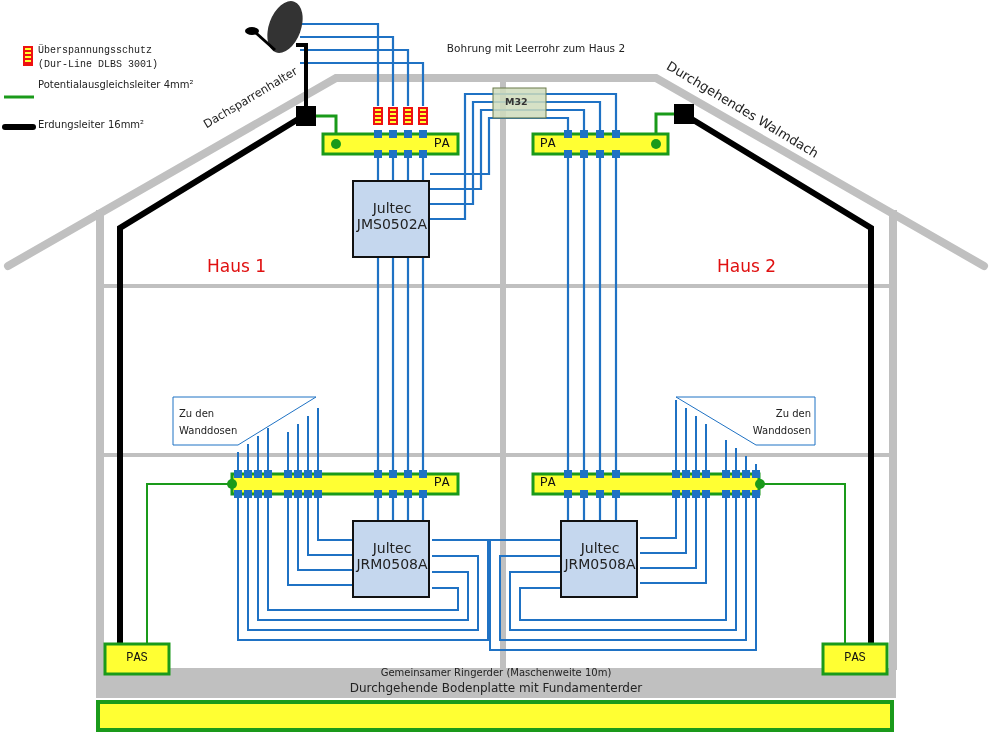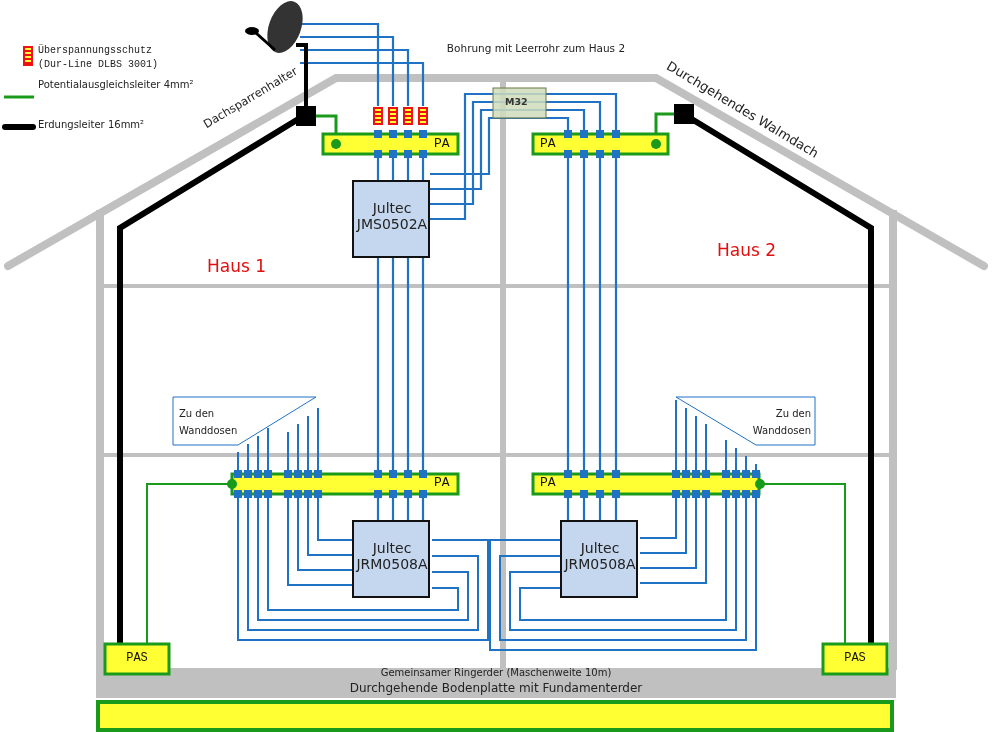--- a/index.html
+++ b/index.html
@@ -219,21 +219,21 @@
 <div class="lbl rot" style="left:208px;top:117px;transform:rotate(-31deg);">Dachsparrenhalter</div>
 <div class="lbl rot" style="left:664px;top:56px;transform:rotate(31deg);font-size:13px;">Durchgehendes Walmdach</div>
 
 <div class="lbl note" style="left:428px;top:41px;width:216px;">
   <div>Bohrung mit Leerrohr zum Haus 2</div>
 </div>
 
 <div class="lbl small" style="left:505px;top:96px;">M32</div>
 
 <div class="lbl house-label" style="left:207px;top:256px;">Haus 1</div>
-<div class="lbl house-label" style="left:717px;top:240px;">Haus 2</div>
+<div class="lbl house-label" style="left:717px;top:256px;">Haus 2</div>
 
 <div class="lbl pa-label" style="left:434px;top:136px;">PA</div>
 <div class="lbl pa-label" style="left:540px;top:136px;">PA</div>
 <div class="lbl pa-label" style="left:434px;top:475px;">PA</div>
 <div class="lbl pa-label" style="left:540px;top:475px;">PA</div>
 
 <div class="lbl box-label" style="left:354px;top:200px;width:76px;">
   <div>Jultec</div>
   <div>JMS0502A</div>
 </div>

